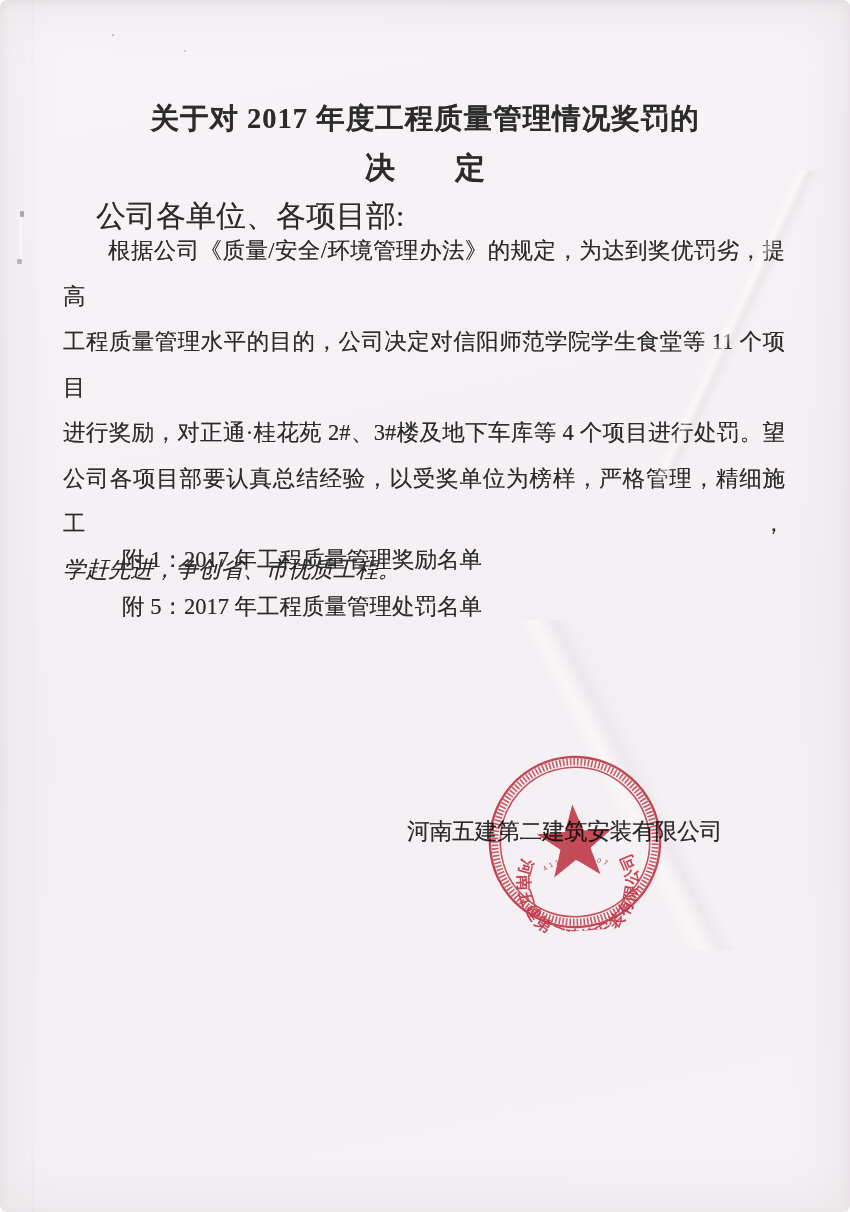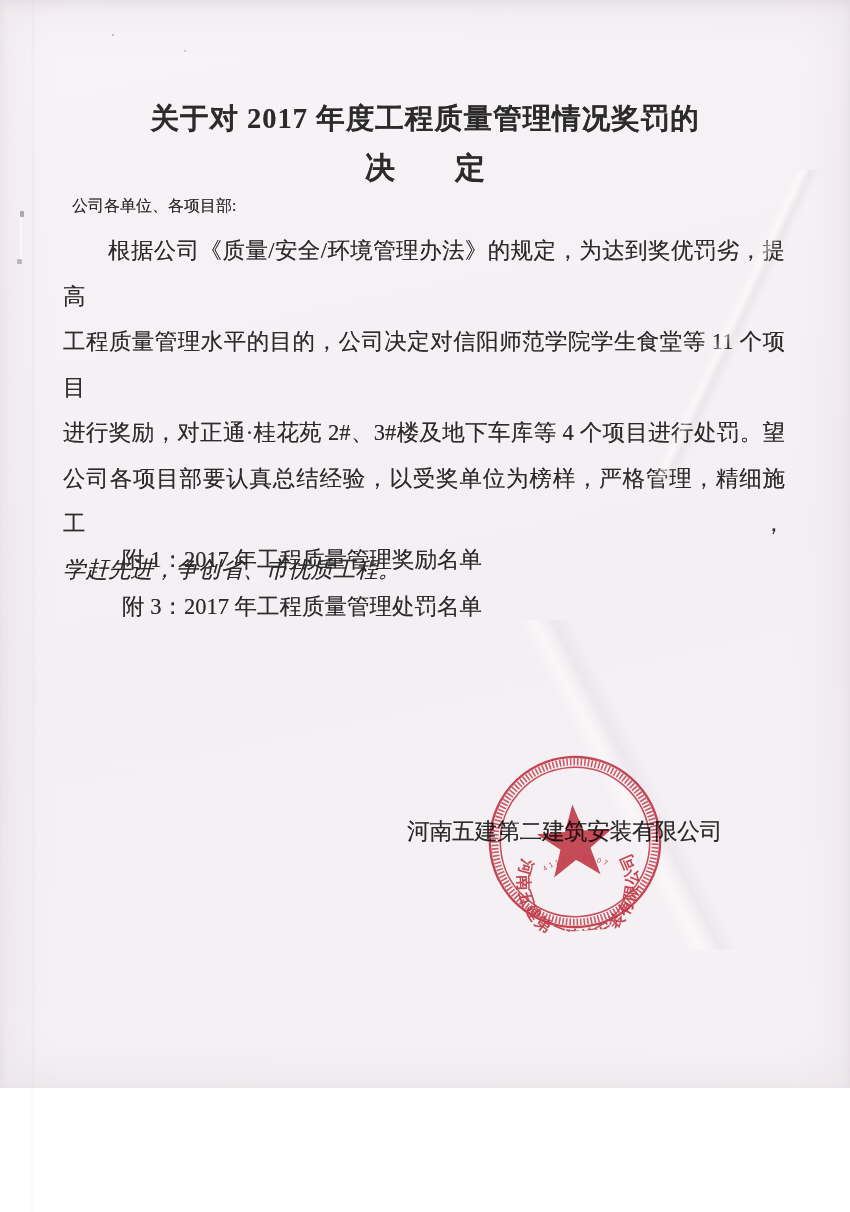--- a/index.html
+++ b/index.html
@@ -3,37 +3,38 @@
 <meta charset="utf-8">
 <style>
   html, body { margin: 0; padding: 0; }
   body {
     width: 850px; height: 1212px;
     font-family: "Liberation Serif", serif;
     overflow: hidden;
   }
   .paper {
     position: relative;
-    width: 850px; height: 1088px;
+    width: 850px; height: 1212px;
     background: linear-gradient(168deg, #f8f3f6 0%, #f4eff3 55%, #f6f1f4 100%);
     box-shadow: inset 0 0 55px rgba(150,140,150,0.14), inset 0 4px 10px rgba(140,130,140,0.10);
     color: #2b2b2b;
+    border-radius: 7px;
   }
   .txt { position: absolute; white-space: nowrap; text-shadow: 0 0 0.6px rgba(43,43,43,0.55); }
   .title1 {
     left: 0; right: 0; top: 100px;
     text-align: center;
     font-size: 28.5px; font-weight: 600; letter-spacing: 1px;
   }
   .title2 {
     left: 0; right: 0; top: 148px;
     text-align: center;
     font-size: 30px; font-weight: 600;
   }
-  .salutation { left: 72px; top: 196px; font-size: 16px; }
+  .salutation { left: 96px; top: 196px; font-size: 30px; }
   .para {
     position: absolute; left: 63px; top: 228px; width: 722px;
     font-size: 22.5px; line-height: 45.5px;
     text-shadow: 0 0 0.6px rgba(43,43,43,0.55);
   }
   .pline { white-space: normal; }
   .jline { text-align: justify; text-align-last: justify; }
   .pline.first { text-indent: 2em; }
   .pline.last { text-align: right; text-align-last: left; font-style: italic; }
   .attachments {
@@ -85,21 +86,21 @@
   <div class="para">
     <div class="pline jline first">根据公司《质量/安全/环境管理办法》的规定，为达到奖优罚劣，提高</div>
     <div class="pline jline">工程质量管理水平的目的，公司决定对信阳师范学院学生食堂等 11 个项目</div>
     <div class="pline jline">进行奖励，对正通·桂花苑 2#、3#楼及地下车库等 4 个项目进行处罚。望</div>
     <div class="pline jline">公司各项目部要认真总结经验，以受奖单位为榜样，严格管理，精细施工，</div>
     <div class="pline last">学赶先进，争创省、市优质工程。</div>
   </div>
 
   <div class="attachments">
     <div>附 1：2017 年工程质量管理奖励名单</div>
-    <div>附 3：2017 年工程质量管理处罚名单</div>
+    <div>附 5：2017 年工程质量管理处罚名单</div>
   </div>
 
   <div class="txt company">河南五建第二建筑安装有限公司</div>
 
   <svg class="seal" viewBox="0 0 180 180" xmlns="http://www.w3.org/2000/svg">
     <defs>
       <path id="seal-arc" d="M 33.6 110.5 A 60 60 0 1 0 146.4 110.5" fill="none"></path>
       <path id="seal-serial-arc" d="M 39.4 132.4 A 66 66 0 0 1 140.6 132.4" fill="none"></path>
     </defs>
     <circle cx="90" cy="90" r="86" fill="none" stroke="currentColor" stroke-width="2.4" opacity="0.95"></circle>

